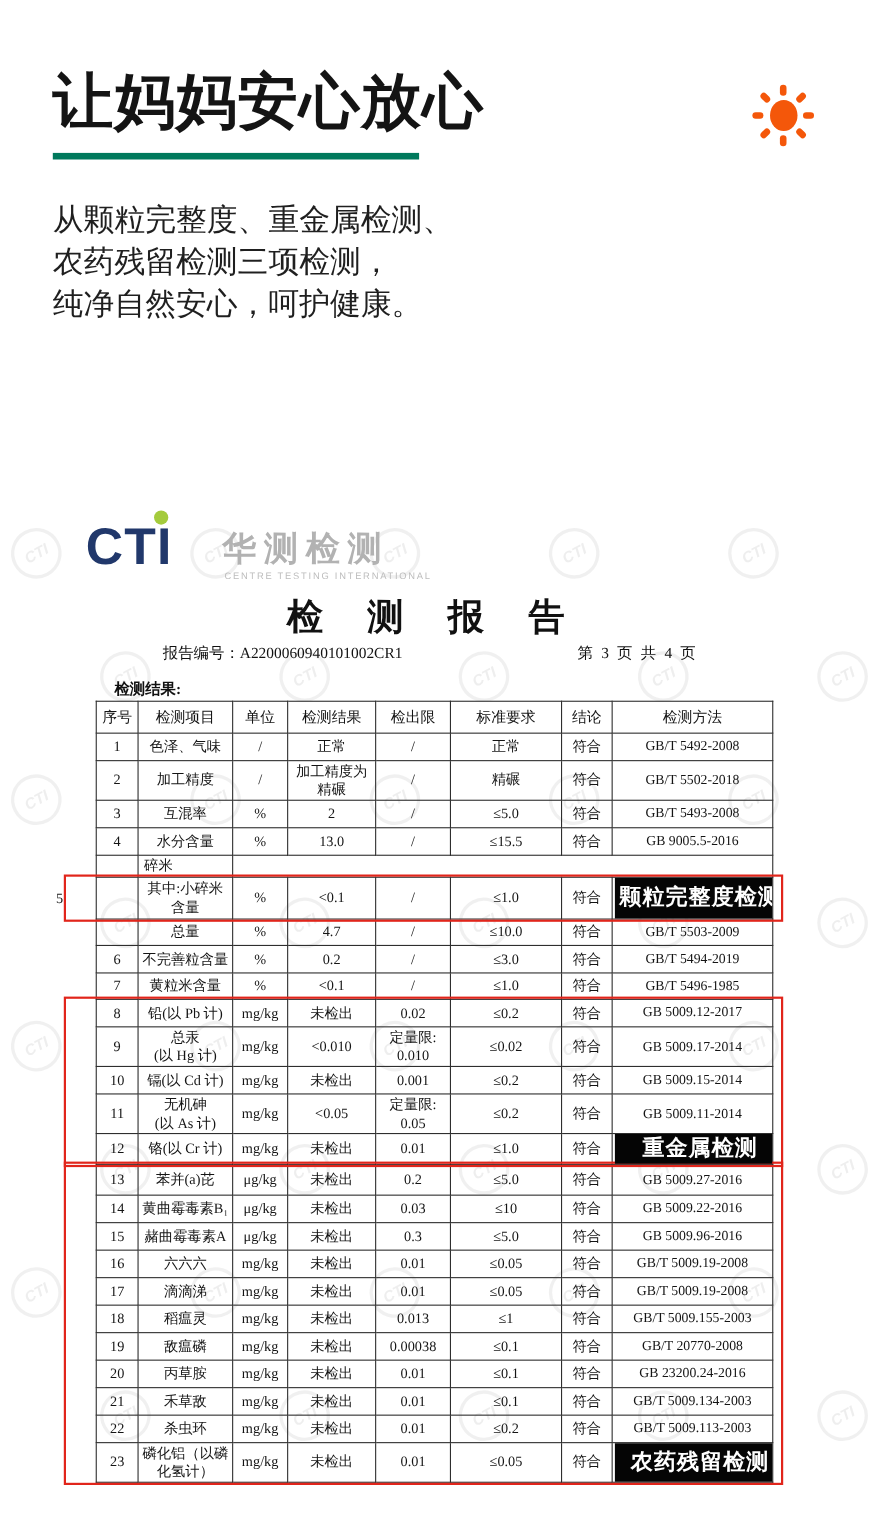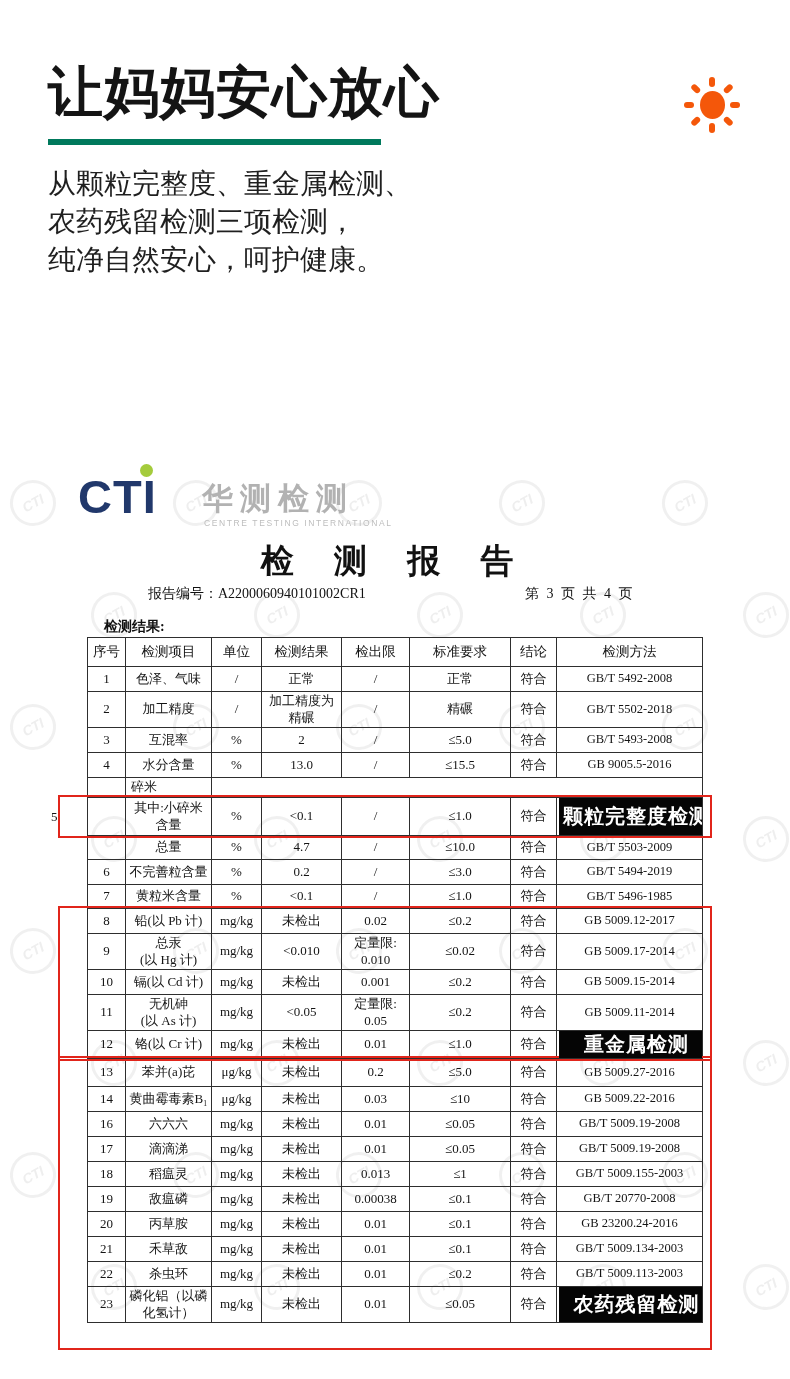--- a/index.html
+++ b/index.html
@@ -4,21 +4,21 @@
 <style>
   html,body{margin:0;padding:0;}
   body{
     width:790px;height:1379px;position:relative;background:#ffffff;
     font-family:"Liberation Sans","DejaVu Sans",sans-serif;overflow:hidden;color:#1a1a1a;
   }
   
   .hero{position:absolute;left:48px;top:58px;width:700px;}
   .hero-title{font-size:55px;font-weight:bold;color:#141414;line-height:69px;letter-spacing:1px;}
   .green-rule{width:333px;height:6px;background:#00795c;margin-top:12px;}
-  .hero-para{margin-top:20px;font-size:28px;color:#1f1f1f;line-height:38px;}
+  .hero-para{margin-top:36px;font-size:28px;color:#1f1f1f;line-height:38px;}
   .sun{position:absolute;left:684px;top:77px;width:56px;height:56px;}
   .sun-core{position:absolute;left:16px;top:14px;width:25px;height:28px;background:#f4570a;border-radius:50%;}
   .sun-ray{position:absolute;left:50%;top:0;width:6px;height:10px;margin-left:-3px;border-radius:3px;background:#f4570a;transform-origin:3px 28px;}
   
   .report{position:absolute;left:0;top:455px;width:790px;height:924px;background:#fff;}
   .wm-layer{position:absolute;inset:0;z-index:0;pointer-events:none;}
   .wm{position:absolute;width:40px;height:40px;border:3px solid #cfcfcf;border-radius:50%;
       display:flex;align-items:center;justify-content:center;font-size:14px;font-weight:bold;
       font-style:italic;color:#c9c9c9;transform:rotate(-28deg);opacity:0.30;}
   .logo{position:absolute;left:78px;top:16px;z-index:2;}
@@ -316,20 +316,30 @@
             <td>14</td>
             <td>黄曲霉毒素B₁</td>
             <td>μg/kg</td>
             <td>未检出</td>
             <td>0.03</td>
             <td>≤10</td>
             <td>符合</td>
             <td class="cell-method">GB 5009.22-2016</td>
           </tr>
           <tr style="height: 25px;">
+            <td>15</td>
+            <td>赭曲霉毒素A</td>
+            <td>μg/kg</td>
+            <td>未检出</td>
+            <td>0.3</td>
+            <td>≤5.0</td>
+            <td>符合</td>
+            <td class="cell-method">GB 5009.96-2016</td>
+          </tr>
+          <tr style="height: 25px;">
             <td>16</td>
             <td>六六六</td>
             <td>mg/kg</td>
             <td>未检出</td>
             <td>0.01</td>
             <td>≤0.05</td>
             <td>符合</td>
             <td class="cell-method">GB/T 5009.19-2008</td>
           </tr>
           <tr style="height: 25px;">

